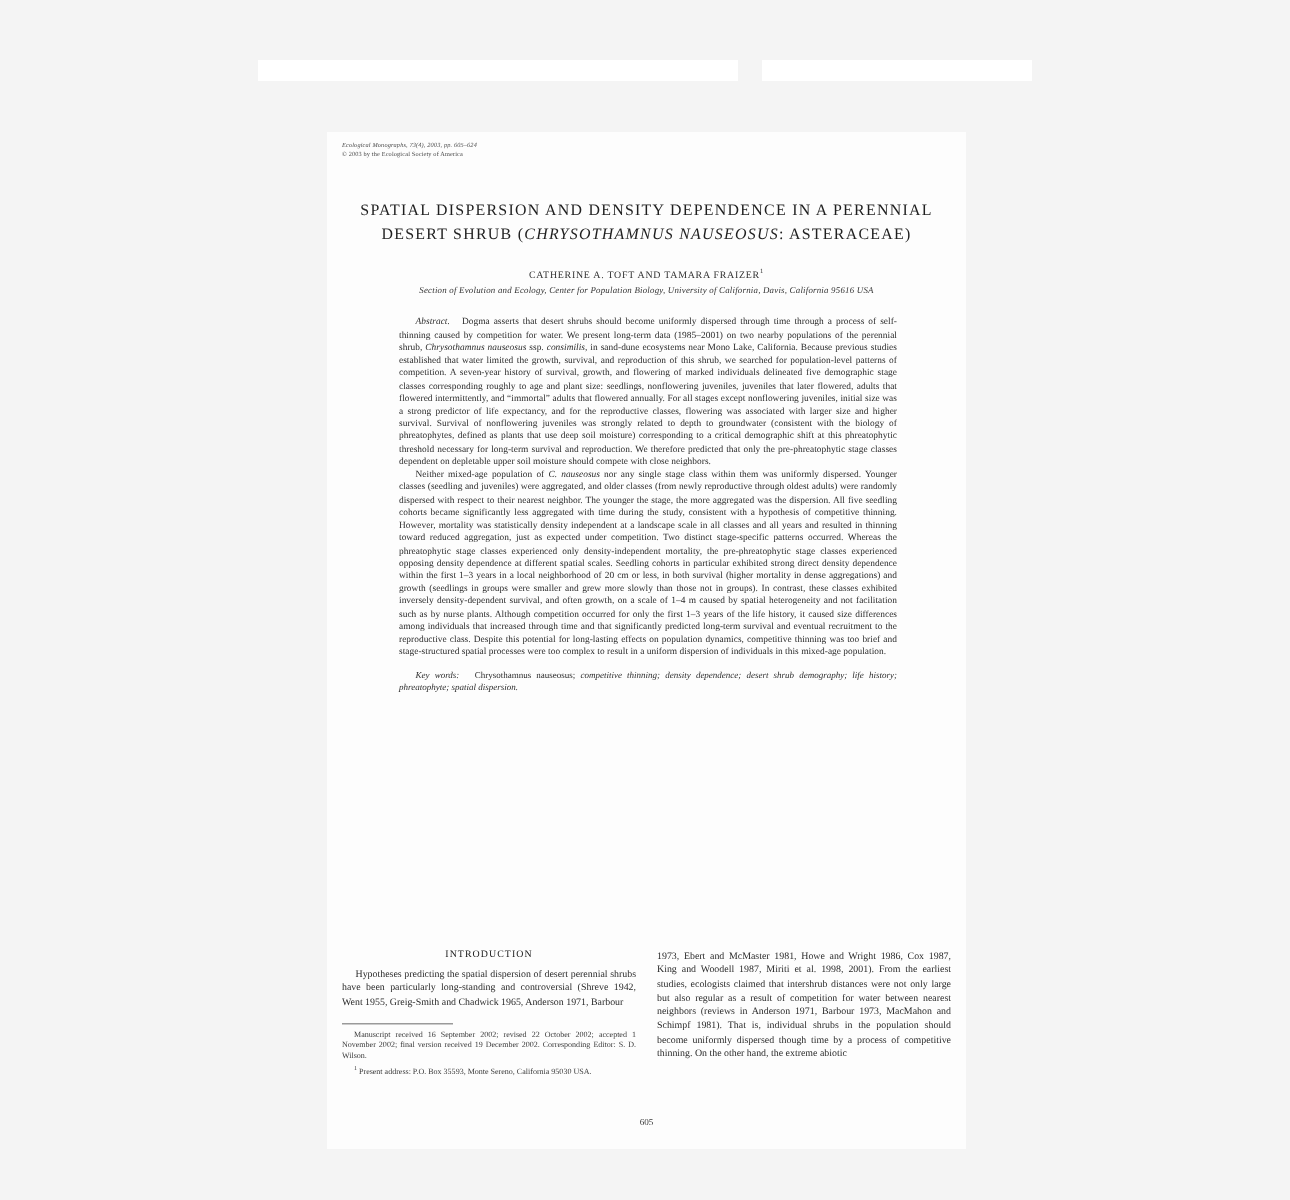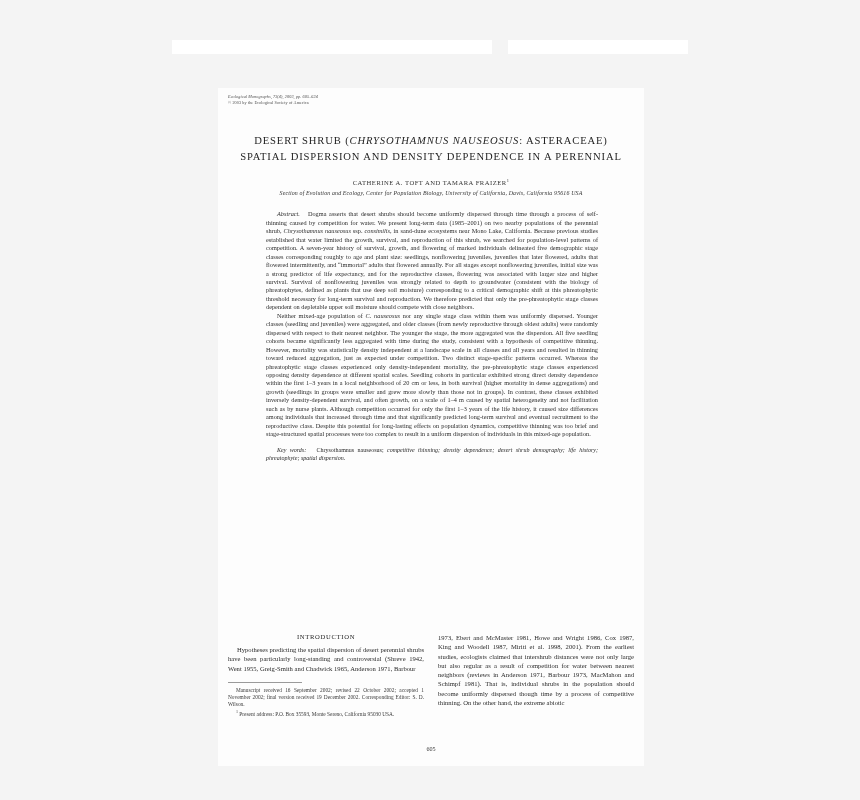--- a/index.html
+++ b/index.html
@@ -162,22 +162,22 @@
 <div class="placeholder-bar" id="bar-right"></div>
 
 <div class="page">
 
   <div class="journal-line">
     <div>Ecological Monographs, 73(4), 2003, pp. 605–624</div>
     <div class="copy">© 2003 by the Ecological Society of America</div>
   </div>
 
   <div class="title-block">
+    <div class="title-line">SPATIAL DISPERSION AND DENSITY DEPENDENCE IN A PERENNIAL</div>
     <div class="title-line"><span>DESERT SHRUB (</span><span class="ital">CHRYSOTHAMNUS NAUSEOSUS</span><span>: ASTERACEAE)</span></div>
-    <div class="title-line">SPATIAL DISPERSION AND DENSITY DEPENDENCE IN A PERENNIAL</div>
   </div>
 
   <div class="authors"><span>CATHERINE A. TOFT AND TAMARA FRAIZER</span><sup>1</sup></div>
 
   <div class="affiliation">Section of Evolution and Ecology, Center for Population Biology, University of California, Davis, California 95616 USA</div>
 
   <div class="abstract">
     <p><span class="lead">Abstract.</span>&nbsp;&nbsp;&nbsp;<span>Dogma asserts that desert shrubs should become uniformly dispersed through time through a process of self-thinning caused by competition for water. We present long-term data (1985–2001) on two nearby populations of the perennial shrub, </span><span class="ital">Chrysothamnus nauseosus</span><span> ssp. </span><span class="ital">consimilis</span><span>, in sand-dune ecosystems near Mono Lake, California. Because previous studies established that water limited the growth, survival, and reproduction of this shrub, we searched for population-level patterns of competition. A seven-year history of survival, growth, and flowering of marked individuals delineated five demographic stage classes corresponding roughly to age and plant size: seedlings, nonflowering juveniles, juveniles that later flowered, adults that flowered intermittently, and “immortal” adults that flowered annually. For all stages except nonflowering juveniles, initial size was a strong predictor of life expectancy, and for the reproductive classes, flowering was associated with larger size and higher survival. Survival of nonflowering juveniles was strongly related to depth to groundwater (consistent with the biology of phreatophytes, defined as plants that use deep soil moisture) corresponding to a critical demographic shift at this phreatophytic threshold necessary for long-term survival and reproduction. We therefore predicted that only the pre-phreatophytic stage classes dependent on depletable upper soil moisture should compete with close neighbors.</span></p>
     <p><span>Neither mixed-age population of </span><span class="ital">C. nauseosus</span><span> nor any single stage class within them was uniformly dispersed. Younger classes (seedling and juveniles) were aggregated, and older classes (from newly reproductive through oldest adults) were randomly dispersed with respect to their nearest neighbor. The younger the stage, the more aggregated was the dispersion. All five seedling cohorts became significantly less aggregated with time during the study, consistent with a hypothesis of competitive thinning. However, mortality was statistically density independent at a landscape scale in all classes and all years and resulted in thinning toward reduced aggregation, just as expected under competition. Two distinct stage-specific patterns occurred. Whereas the phreatophytic stage classes experienced only density-independent mortality, the pre-phreatophytic stage classes experienced opposing density dependence at different spatial scales. Seedling cohorts in particular exhibited strong direct density dependence within the first 1–3 years in a local neighborhood of 20 cm or less, in both survival (higher mortality in dense aggregations) and growth (seedlings in groups were smaller and grew more slowly than those not in groups). In contrast, these classes exhibited inversely density-dependent survival, and often growth, on a scale of 1–4 m caused by spatial heterogeneity and not facilitation such as by nurse plants. Although competition occurred for only the first 1–3 years of the life history, it caused size differences among individuals that increased through time and that significantly predicted long-term survival and eventual recruitment to the reproductive class. Despite this potential for long-lasting effects on population dynamics, competitive thinning was too brief and stage-structured spatial processes were too complex to result in a uniform dispersion of individuals in this mixed-age population.</span></p>
   </div>

